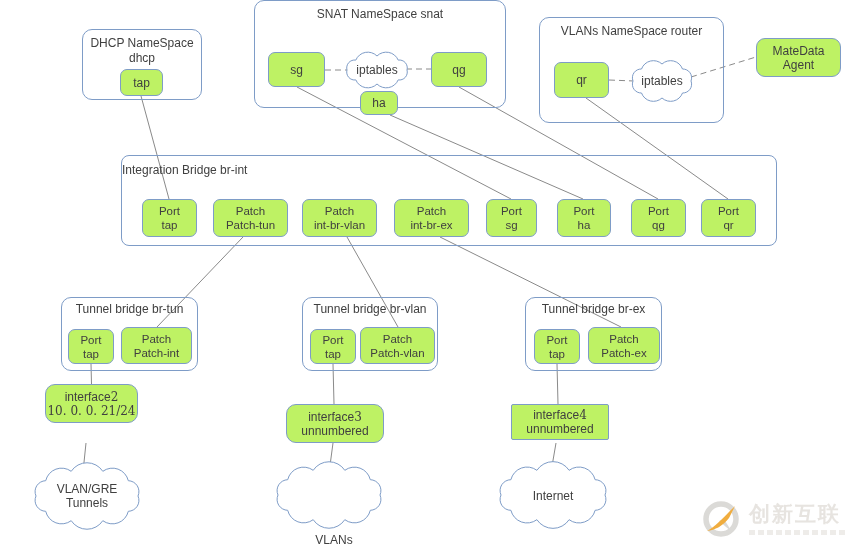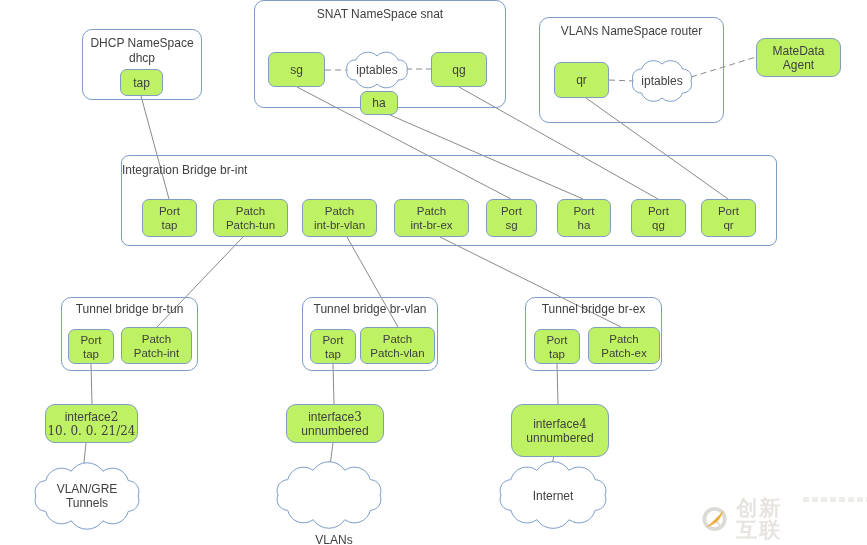--- a/index.html
+++ b/index.html
@@ -20,21 +20,21 @@
   }
   .node .l{display:block;}
   .ns-title{position:absolute;top:6px;left:0;width:100%;text-align:center;font-size:12px;line-height:15px;}
   .brint-title{position:absolute;top:7px;left:0;width:568px;font-size:12px;line-height:15px;}
   .cloud-label{position:absolute;text-align:center;font-size:12px;line-height:14px;}
   .serif{font-family:"DejaVu Serif","Liberation Serif",serif;}
   .iface .detail{font-size:12px;text-align:right;}
   .port{font-size:11.5px;justify-content:center;}
   
   .watermark{position:absolute;left:701px;top:492px;width:166px;height:53px;display:flex;align-items:center;gap:8px;}
-  .wm-text{display:flex;flex-direction:row;gap:5px;}
+  .wm-text{display:flex;flex-direction:column;gap:5px;}
   .wm-brand{font-size:21px;font-weight:bold;letter-spacing:2px;color:#e7e4e0;line-height:22px;}
   .wm-tagline{width:96px;height:5px;background:repeating-linear-gradient(90deg,#eeece9 0 6px,rgba(0,0,0,0) 6px 9px);}
 </style>
 </head>
 <body>
 
 <div class="canvas">
 
   <svg class="wires" width="867" height="545">
     <g class="solid">
@@ -188,29 +188,29 @@
   </div>
   <div class="box node port" style="left:534px;top:329px;width:46px;height:35px;">
     <span class="l">Port</span>
     <span class="l">tap</span>
   </div>
   <div class="box node port" style="left:588px;top:327px;width:72px;height:37px;">
     <span class="l">Patch</span>
     <span class="l">Patch-ex</span>
   </div>
 
-  <div class="box node iface" style="left:45px;top:404px;width:93px;height:39px;border-radius:10px;">
+  <div class="box node iface" style="left:45px;top:384px;width:93px;height:39px;border-radius:10px;">
     <span class="l"><span>interface</span><span class="serif">2</span></span>
     <span class="l detail serif">10. 0. 0. 21/24</span>
   </div>
   <div class="box node iface" style="left:286px;top:404px;width:98px;height:39px;border-radius:10px;">
     <span class="l"><span>interface</span><span class="serif">3</span></span>
     <span class="l detail">unnumbered</span>
   </div>
-  <div class="box node iface" style="left:511px;top:404px;width:98px;height:53px;border-radius:12px;">
+  <div class="box node iface" style="left:511px;top:404px;width:98px;height:36px;border-radius:2px;">
     <span class="l"><span>interface</span><span class="serif">4</span></span>
     <span class="l detail">unnumbered</span>
   </div>
 
   <div class="cloud-label" style="left:27px;top:482px;width:120px;">
     <span class="l" style="display:block;">VLAN/GRE</span>
     <span class="l" style="display:block;">Tunnels</span>
   </div>
   <div class="cloud-label" style="left:274px;top:489px;width:120px;margin-top:44px;">VLANs</div>
   <div class="cloud-label" style="left:493px;top:489px;width:120px;">Internet</div>

